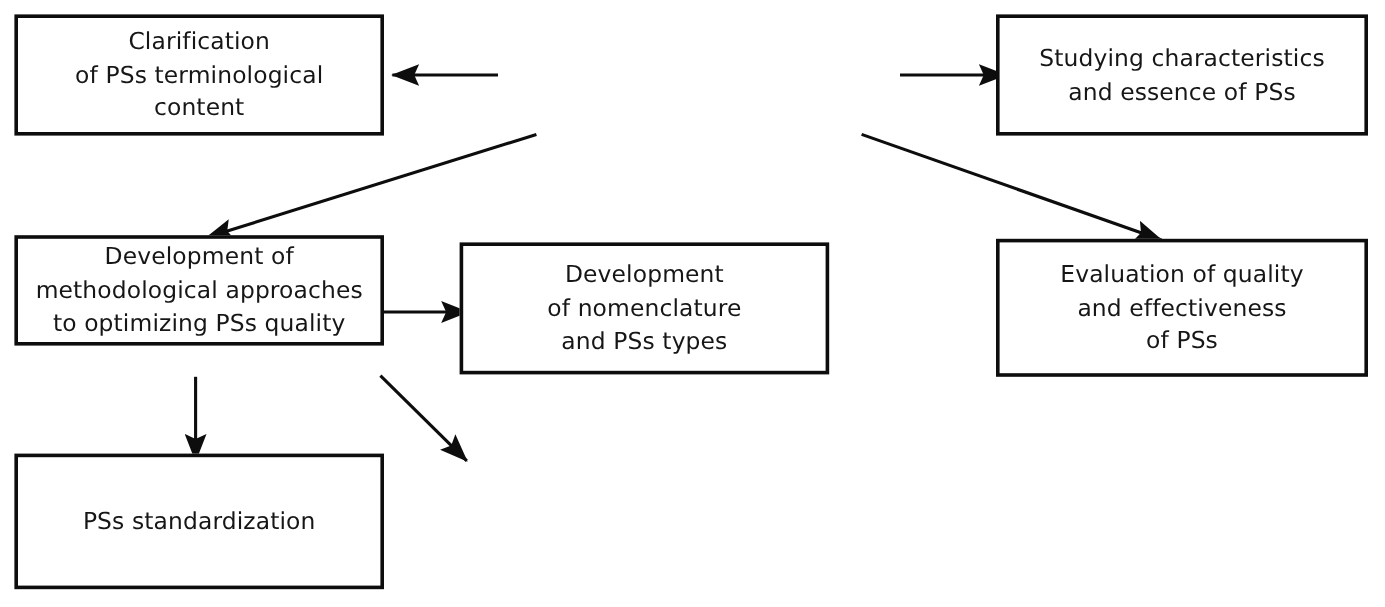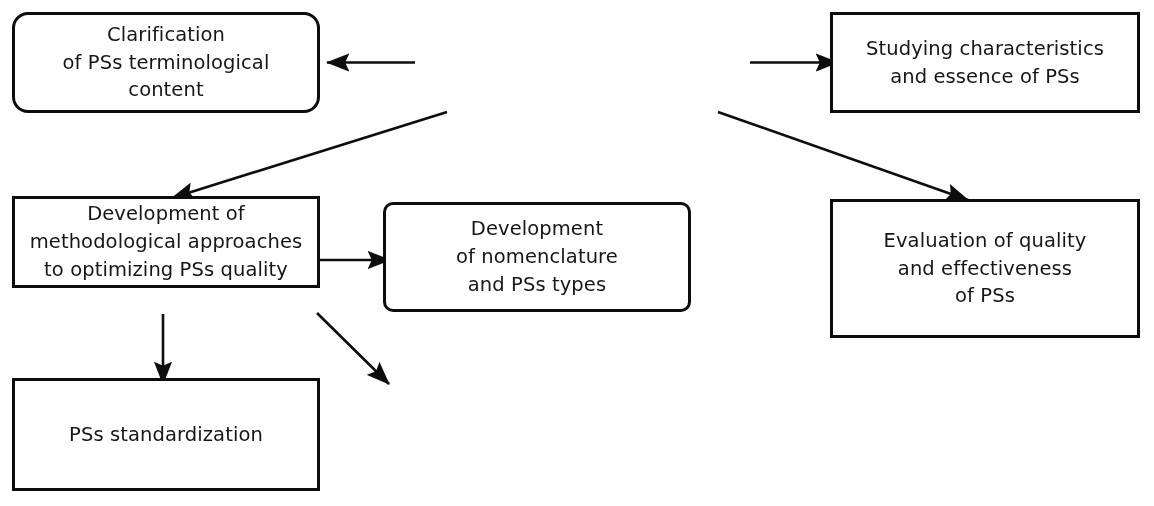--- a/index.html
+++ b/index.html
@@ -41,28 +41,28 @@
     letter-spacing: 0.1px;
     z-index: 2;
   }
   .node-label {
     display: block;
     padding: 0 8px;
     white-space: pre-line;
   }
 
   
-  #box-clarification      { left: 12px;  top: 12px;  width: 308px; height: 101px; border-radius: 16px; }
+  #box-clarification      { left: 12px;  top: 12px;  width: 308px; height: 101px; }
   #box-main-directions    { left: 415px; top: 12px;  width: 335px; height: 100px; }
   #box-studying           { left: 830px; top: 12px;  width: 310px; height: 101px; }
 
   
   #box-development-method { left: 12px;  top: 196px; width: 308px; height: 92px; }
-  #box-nomenclature       { left: 383px; top: 202px; width: 308px; height: 110px; border-radius: 10px; }
-  #box-evaluation         { left: 830px; top: 199px; width: 310px; height: 139px; }
+  #box-nomenclature       { left: 383px; top: 202px; width: 308px; height: 110px; }
+  #box-evaluation         { left: 830px; top: 199px; width: 310px; height: 115px; }
 
   
   #box-standardization    { left: 12px;  top: 378px; width: 308px; height: 113px; }
   #box-optimization       { left: 383px; top: 378px; width: 308px; height: 114px; }
 </style>
 </head>
 <body>
 
 <div id="diagram-root">
 

